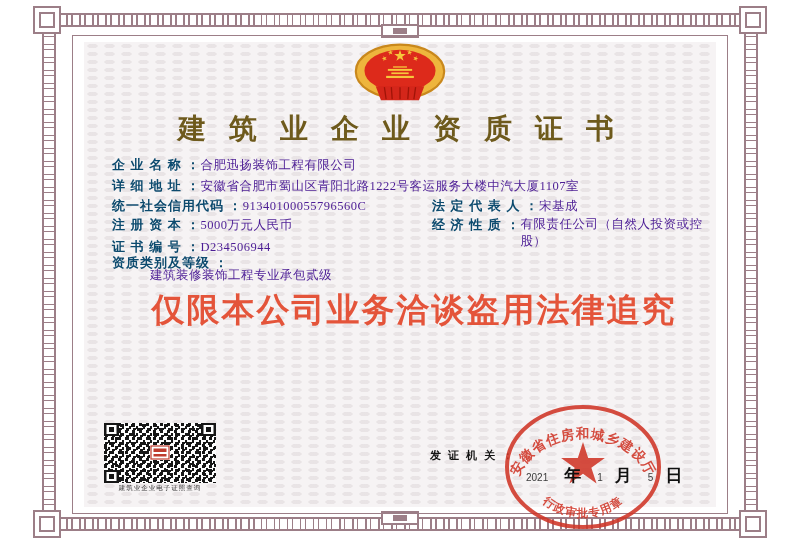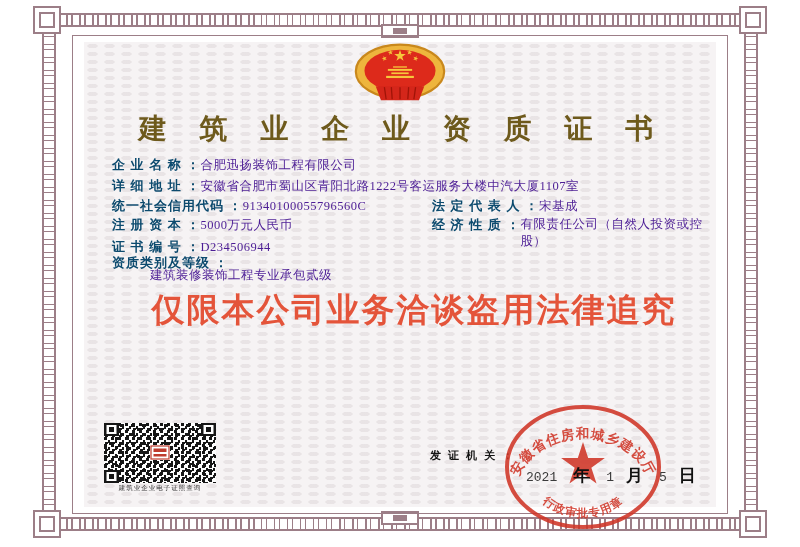--- a/index.html
+++ b/index.html
@@ -32,21 +32,21 @@
   
   .texture{position:absolute;left:84px;right:84px;top:42px;bottom:40px;background-color:#f6f3f4;
     background-image:radial-gradient(ellipse 9px 4px at center,rgba(186,172,179,0.22) 55%,transparent 60%);
     background-size:17px 8px;}
 
   
   .emblem{position:absolute;left:348px;top:42px;width:104px;height:66px;}
 
   
   .title{position:absolute;left:0;right:0;top:110px;text-align:center;
-    font-family:Liberation Mono, monospace;font-weight:bold;
+    font-family:Liberation Serif, serif;font-weight:bold;
     font-size:28px;letter-spacing:8px;color:#6e5a1c;white-space:pre;}
 
   
   .fields{position:absolute;left:112px;top:154px;width:600px;font-size:13px;}
   .row{position:absolute;left:0;width:600px;white-space:nowrap;}
   .lbl{font-weight:bold;color:#0c4a6e;white-space:pre;letter-spacing:1px;}
   .val{font-family:"Liberation Serif","DejaVu Serif",serif;color:#4c1d95;font-size:12.5px;letter-spacing:0.5px;}
   .col2{position:absolute;left:320px;top:0;white-space:nowrap;}
   .col2 .val-wrap{display:inline-block;vertical-align:top;max-width:182px;white-space:normal;line-height:17px;}
   .r1{top:2px;} .r2{top:23px;} .r3{top:43px;} .r4{top:62px;} .r5{top:84px;}
@@ -60,21 +60,21 @@
   .qr{position:absolute;left:104px;top:423px;width:112px;height:60px;}
   .qr-caption{position:absolute;left:100px;top:484px;width:120px;text-align:center;
     font-size:6.5px;letter-spacing:1px;color:#333;white-space:pre;}
 
   
   .issuer{position:absolute;left:430px;top:448px;font-weight:bold;font-size:11px;
     letter-spacing:2px;color:#141414;white-space:pre;}
   .seal{position:absolute;left:498px;top:403px;width:170px;height:132px;opacity:0.88;}
   .dateline{position:absolute;left:526px;top:464px;width:200px;white-space:nowrap;}
   .dateline span{display:inline-block;}
-  .d-num{font-family:Liberation Mono, monospace;font-size:13px;color:#3b3b3b;text-align:right;}
+  .d-num{font-family:Liberation Sans, sans-serif;font-size:10px;color:#3b3b3b;text-align:right;}
   .d-cjk{font-weight:bold;font-size:17px;color:#101010;}
   .dg{width:12px;} .dg2{width:16px;}
 </style>
 </head>
 <body>
 
 <div class="page">
 
   <div class="texture"></div>
 

